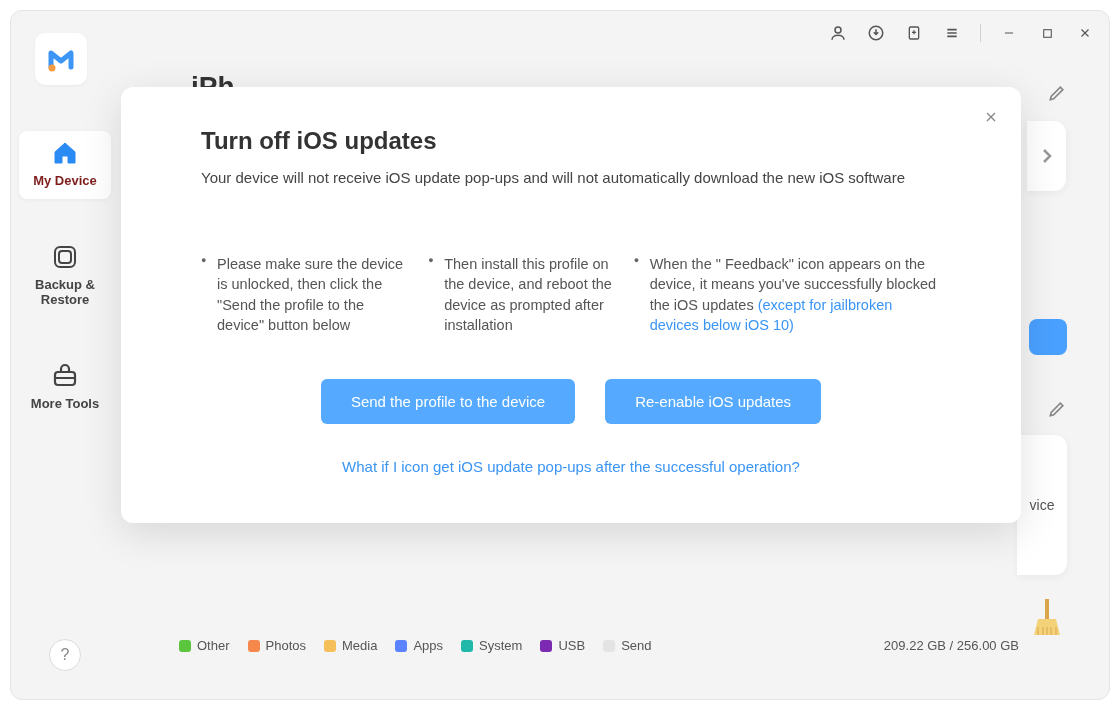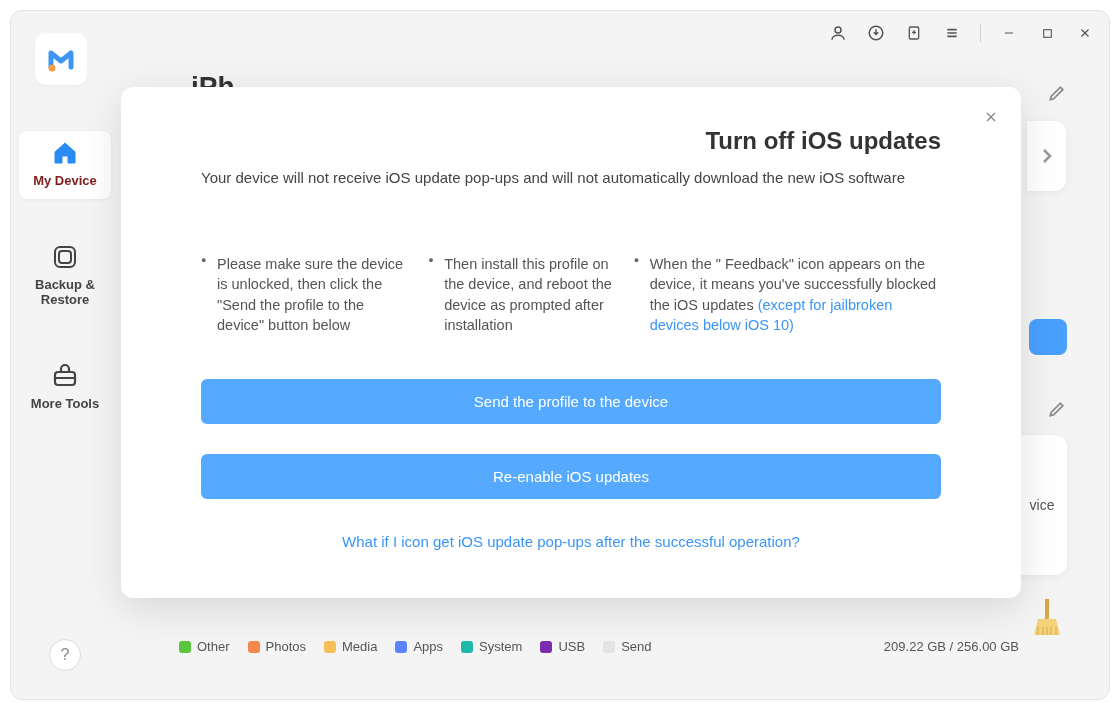--- a/index.html
+++ b/index.html
@@ -143,24 +143,24 @@
   }
   .broom {
     position: absolute;
     right: 28px; bottom: 0;
     width: 40px; height: 50px;
     display: flex; align-items: flex-end; justify-content: center;
   }
   
   .legend-row {
     position: absolute;
-    left: 168px; right: 30px; bottom: 30px;
+    left: 168px; right: 30px; bottom: 46px;
     height: 30px;
     display: flex;
-    align-items: flex-start;
+    align-items: flex-end;
     gap: 18px;
     font-size: 13px;
     color: #555;
   }
   .legend-item { display: flex; align-items: center; gap: 6px; }
   .swatch { width: 12px; height: 12px; border-radius: 3px; }
   .storage-text { margin-left: auto; margin-right: 60px; color: #555; }
   
   .modal {
     position: absolute;
@@ -172,21 +172,21 @@
     padding: 40px 80px 48px;
   }
   .modal-close {
     position: absolute;
     top: 18px; right: 18px;
     width: 24px; height: 24px;
     display: flex; align-items: center; justify-content: center;
     color: #888; cursor: pointer;
   }
   .modal h1 {
-    text-align: right;
+    text-align: left;
     font-size: 24px;
     font-weight: 700;
     color: #333;
     margin-bottom: 14px;
   }
   .modal .subtitle {
     text-align: left;
     font-size: 15px;
     color: #444;
     margin-bottom: 68px;
@@ -203,21 +203,20 @@
     content: "●";
     position: absolute;
     left: -16px; top: 0;
     font-size: 9px;
     color: #666;
   }
   .bullet-link { color: #3a95f5; }
   .btn-row {
     display: flex; justify-content: center; gap: 30px;
     margin: 44px 0 34px;
-    flex-direction: column;
   }
   .btn {
     background: #55aaff;
     color: #fff;
     border: none;
     border-radius: 6px;
     padding: 14px 30px;
     font-size: 15px;
     cursor: pointer;
   }

